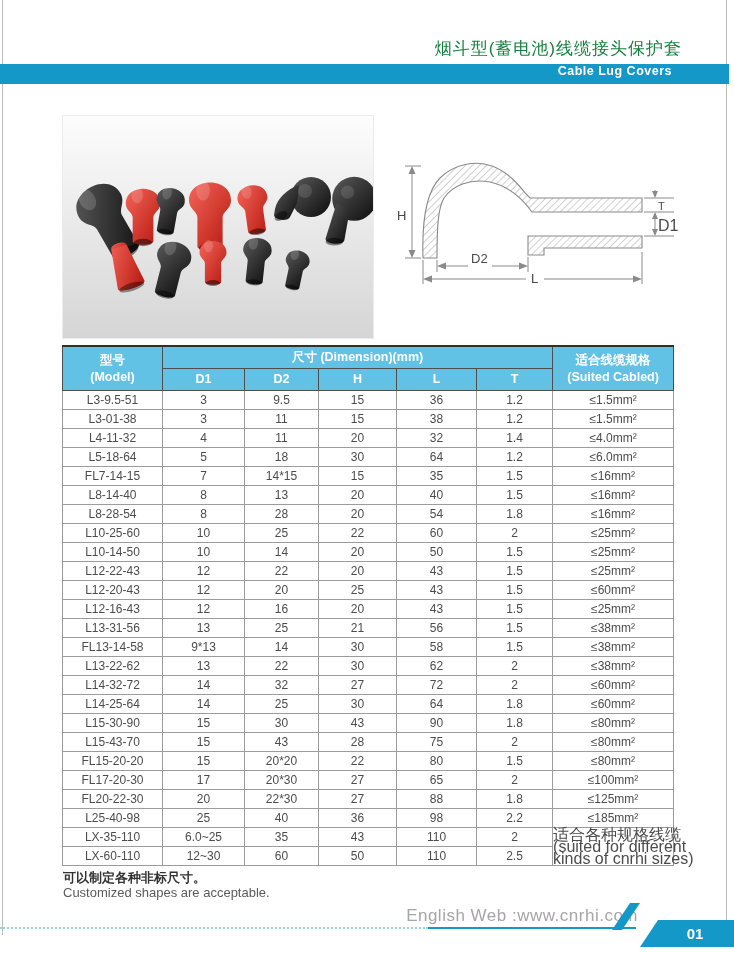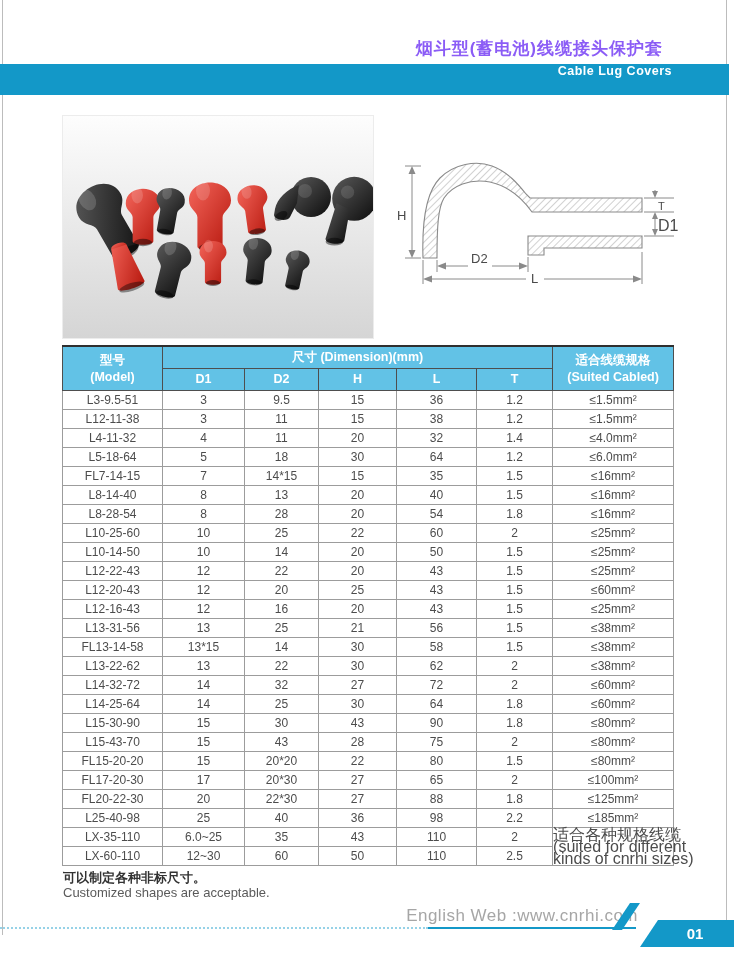--- a/index.html
+++ b/index.html
@@ -5,25 +5,25 @@
   html,body{margin:0;padding:0}
   body{
     width:734px;height:953px;position:relative;background:#fff;overflow:hidden;
     font-family:"Liberation Sans",sans-serif;
   }
   .vline{position:absolute;top:0;width:1px;height:935px;background:#bcbcbc}
   .vline.left{left:2px}
   .vline.right{left:726px}
 
   .page-title{
-    position:absolute;top:37px;right:71px;font-size:17px;font-weight:bold;
-    color:#8b5cf6;letter-spacing:1px;white-space:nowrap;
+    position:absolute;top:37px;right:52px;font-size:17px;font-weight:normal;
+    color:#15803d;letter-spacing:1px;white-space:nowrap;
   }
   .banner{
-    position:absolute;top:64px;left:0;width:729px;height:31px;background:#1398c8;
+    position:absolute;top:64px;left:0;width:729px;height:20px;background:#1398c8;
     color:#fff;font-size:12.5px;font-weight:bold;line-height:15px;text-align:right;
     padding-right:57px;box-sizing:border-box;letter-spacing:.5px;padding-left:11px;
   }
 
   .photo{
     position:absolute;left:62px;top:115px;width:310px;height:222px;
     border:1px solid #ececec;
   }
   .diagram{position:absolute;left:392px;top:132px;width:335px;height:175px}
 
@@ -214,21 +214,21 @@
       <tr>
         <td>L3-9.5-51</td>
         <td>3</td>
         <td>9.5</td>
         <td>15</td>
         <td>36</td>
         <td>1.2</td>
         <td>≤1.5mm²</td>
       </tr>
       <tr>
-        <td>L12-11-38</td>
+        <td>L3-01-38</td>
         <td>3</td>
         <td>11</td>
         <td>15</td>
         <td>38</td>
         <td>1.2</td>
         <td>≤1.5mm²</td>
       </tr>
       <tr>
         <td>L4-11-32</td>
         <td>4</td>
@@ -323,21 +323,21 @@
         <td>L13-31-56</td>
         <td>13</td>
         <td>25</td>
         <td>21</td>
         <td>56</td>
         <td>1.5</td>
         <td>≤38mm²</td>
       </tr>
       <tr>
         <td>FL13-14-58</td>
-        <td>13*15</td>
+        <td>9*13</td>
         <td>14</td>
         <td>30</td>
         <td>58</td>
         <td>1.5</td>
         <td>≤38mm²</td>
       </tr>
       <tr>
         <td>L13-22-62</td>
         <td>13</td>
         <td>22</td>

